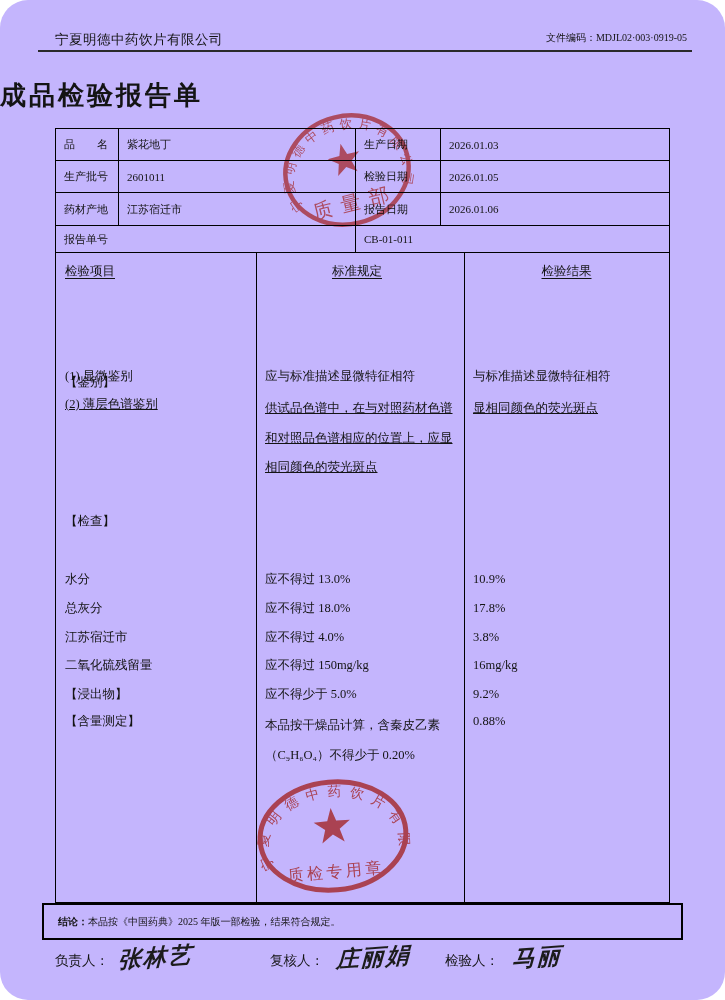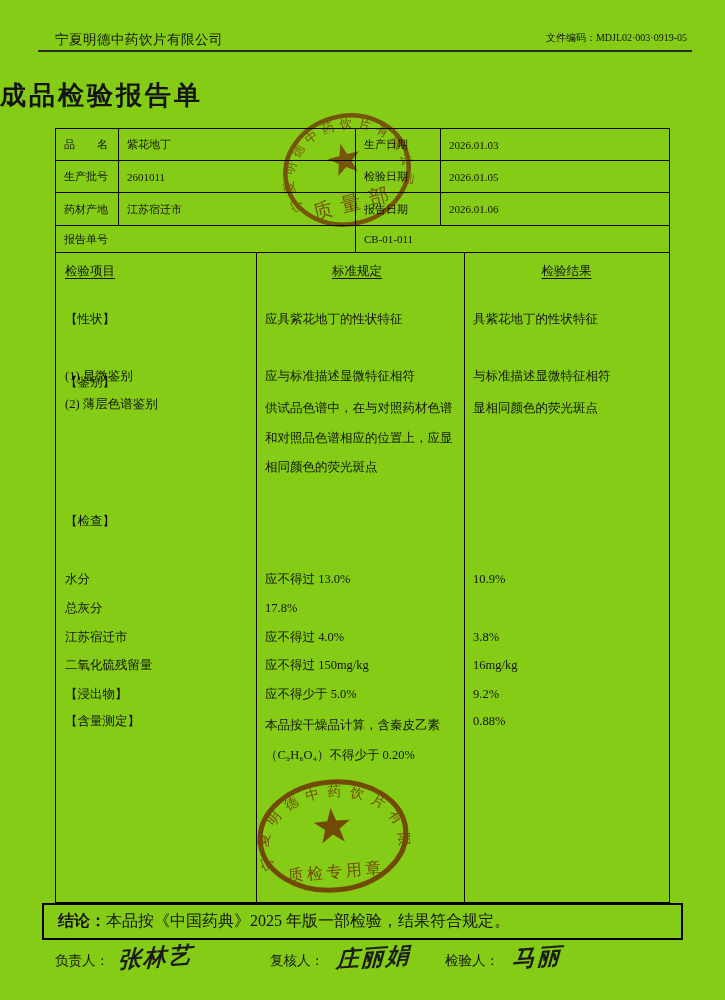--- a/index.html
+++ b/index.html
@@ -1,17 +1,17 @@
 <!DOCTYPE html>
 <html><head>
 <meta charset="utf-8">
 <style>
   html,body{margin:0;padding:0;background:#fff;}
-  .page{position:relative;width:725px;height:1000px;background:#84cc16;overflow:hidden;
-        font-family:"Liberation Serif","DejaVu Serif",serif;color:#141414;}
+  .page{position:relative;width:725px;height:1000px;background:#c4b5fd;overflow:hidden;
+        font-family:"Liberation Serif","DejaVu Serif",serif;color:#141414;border-radius:28px;}
   
   .hdr-company{position:absolute;left:55px;top:31px;font-size:13.5px;letter-spacing:.5px;}
   .hdr-code{position:absolute;right:38px;top:31px;font-size:10px;}
   .hdr-rule{position:absolute;left:38px;right:33px;top:50px;border-top:2px solid #2a2a2a;}
   
   .title{position:absolute;left:0;right:0;top:78px;font-size:26px;
          font-weight:bold;letter-spacing:3px;}
   
   .info-table{position:absolute;left:55px;top:128px;width:615px;height:125px;box-sizing:border-box;
               display:grid;grid-template-columns:63px 237px 85px 228px;grid-template-rows:32px 32px 33px 26px;
@@ -29,21 +29,21 @@
   .vline.v1{left:200px;} .vline.v2{left:408px;}
   .trow{position:absolute;left:0;width:613px;display:flex;line-height:20px;}
   .tc1{width:200px;box-sizing:border-box;padding-left:9px;}
   .tc2{width:208px;box-sizing:border-box;padding-left:9px;padding-right:6px;}
   .tc3{width:205px;box-sizing:border-box;padding-left:9px;}
   .wrapline .tc2,.wrapline .tc3{line-height:29.5px;}
   .thead .tc1 span,.thead .tc2 span,.thead .tc3 span{text-decoration:underline;text-underline-offset:3px;}
   .thead .tc2,.thead .tc3{text-align:center;padding-left:0;}
   
   .conclusion{position:absolute;left:42px;top:903px;width:641px;height:37px;box-sizing:border-box;
-              border:2px solid #000;display:flex;align-items:center;padding-left:14px;font-size:16px;}
+              border:2px solid #000;display:flex;align-items:center;padding-left:14px;font-size:10px;}
   .conclusion b{font-weight:bold;}
   
   .sigrow{position:absolute;left:0;top:940px;width:589px;height:60px;}
   .siglabel{position:absolute;top:12px;font-size:13.5px;}
   .signame{position:absolute;top:2px;font-size:23px;font-weight:bold;font-style:italic;
            transform:rotate(-4deg) skewX(-6deg);letter-spacing:2px;color:#1c1c1c;}
   
   .stamp{position:absolute;mix-blend-mode:multiply;}
   .stamp-top{left:272px;top:105px;opacity:.8;transform:rotate(-14deg);}
   .stamp-bottom{left:251px;top:773px;opacity:.88;transform:rotate(-5deg);}
@@ -82,52 +82,48 @@
   <div class="main-sec">
     <div class="vline v1"></div>
     <div class="vline v2"></div>
 
     <div class="trow thead" style="top:8px;">
       <div class="tc1"><span>检验项目</span></div>
       <div class="tc2"><span>标准规定</span></div>
       <div class="tc3"><span>检验结果</span></div>
     </div>
 
-    <div class="trow" style="top:56px;">
-      <div class="tc1">【性状】</div>
-      <div class="tc2">应具紫花地丁的性状特征</div>
-      <div class="tc3">具紫花地丁的性状特征</div>
-    </div>
     <div class="trow" style="top:83px;margin-top:36px;">
       <div class="tc1">【鉴别】</div>
       <div class="tc2"></div>
       <div class="tc3"></div>
     </div>
     <div class="trow" style="top:113px;">
       <div class="tc1">(1) 显微鉴别</div>
       <div class="tc2">应与标准描述显微特征相符</div>
       <div class="tc3">与标准描述显微特征相符</div>
     </div>
-    <div class="trow wrapline" style="top:141px;">
+    <div class="trow wrapline" style="top:141px;text-decoration:underline;">
       <div class="tc1">(2) 薄层色谱鉴别</div>
       <div class="tc2">供试品色谱中，在与对照药材色谱和对照品色谱相应的位置上，应显相同颜色的荧光斑点</div>
       <div class="tc3">显相同颜色的荧光斑点</div>
     </div>
     <div class="trow" style="top:258px;">
       <div class="tc1">【检查】</div>
       <div class="tc2"></div>
       <div class="tc3"></div>
     </div>
     <div class="trow" style="top:316px;">
       <div class="tc1">水分</div>
       <div class="tc2">应不得过 13.0%</div>
       <div class="tc3">10.9%</div>
     </div>
     <div class="trow" style="top:345px;">
       <div class="tc1">总灰分</div>
+      <div class="tc2">应不得过 18.0%</div>
       <div class="tc3">17.8%</div>
     </div>
     <div class="trow" style="top:374px;">
       <div class="tc1">江苏宿迁市</div>
       <div class="tc2">应不得过 4.0%</div>
       <div class="tc3">3.8%</div>
     </div>
     <div class="trow" style="top:402px;">
       <div class="tc1">二氧化硫残留量</div>
       <div class="tc2">应不得过 150mg/kg</div>

